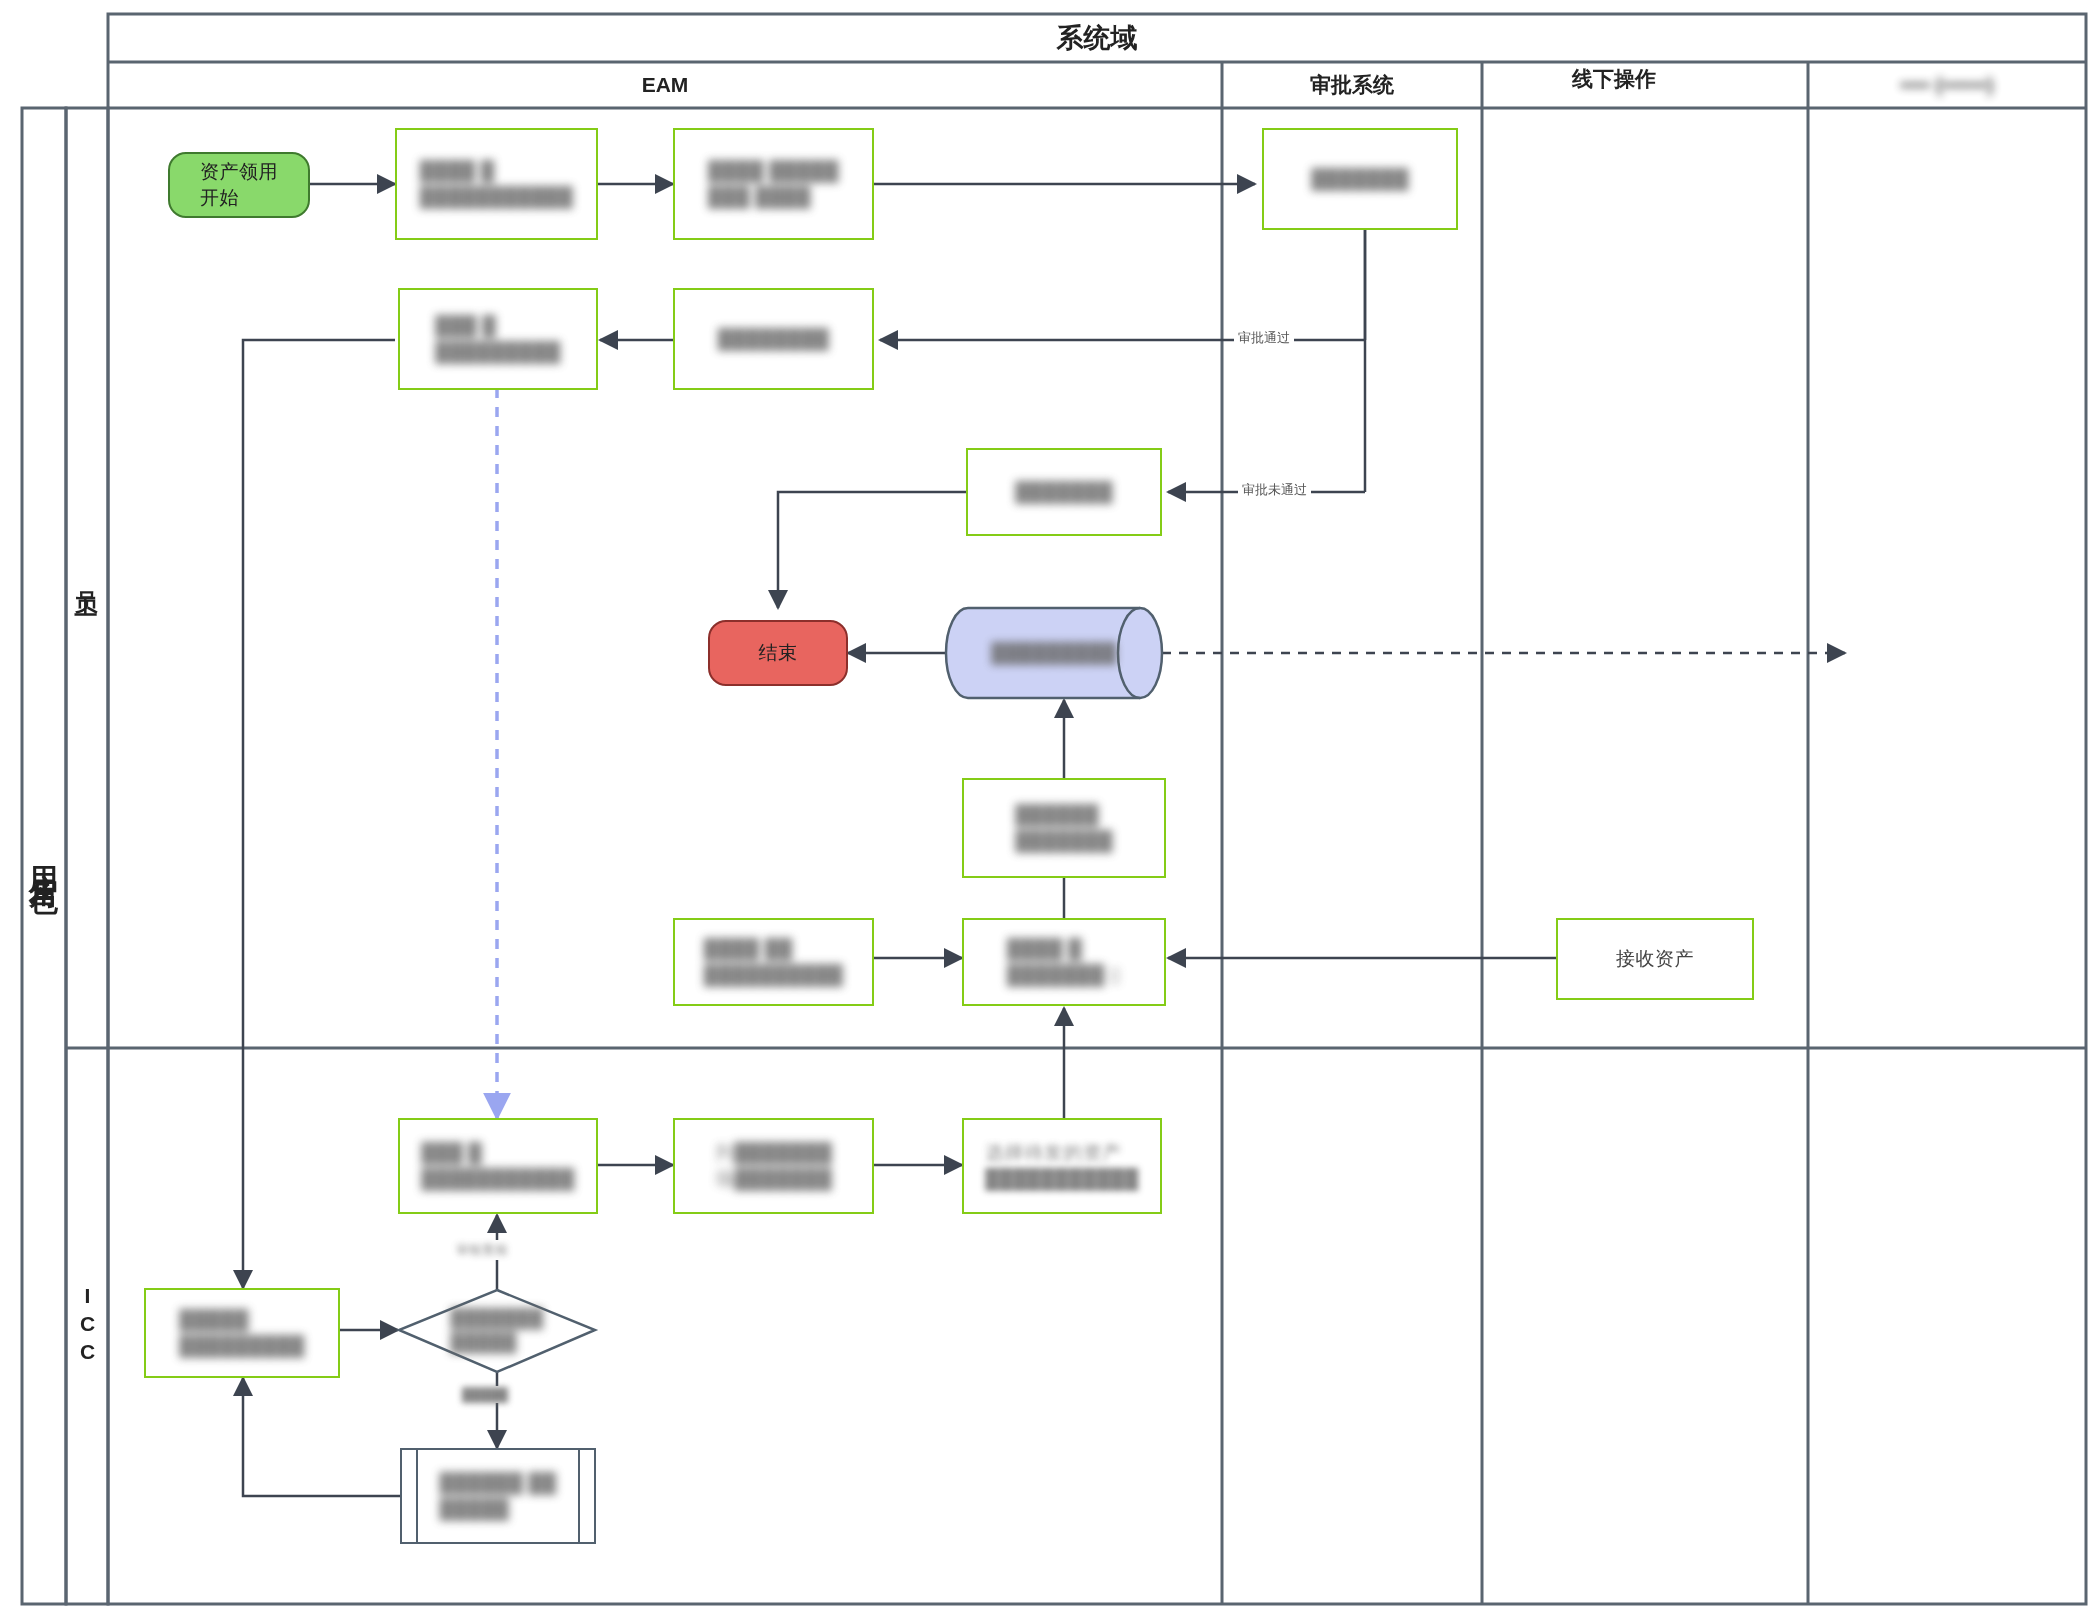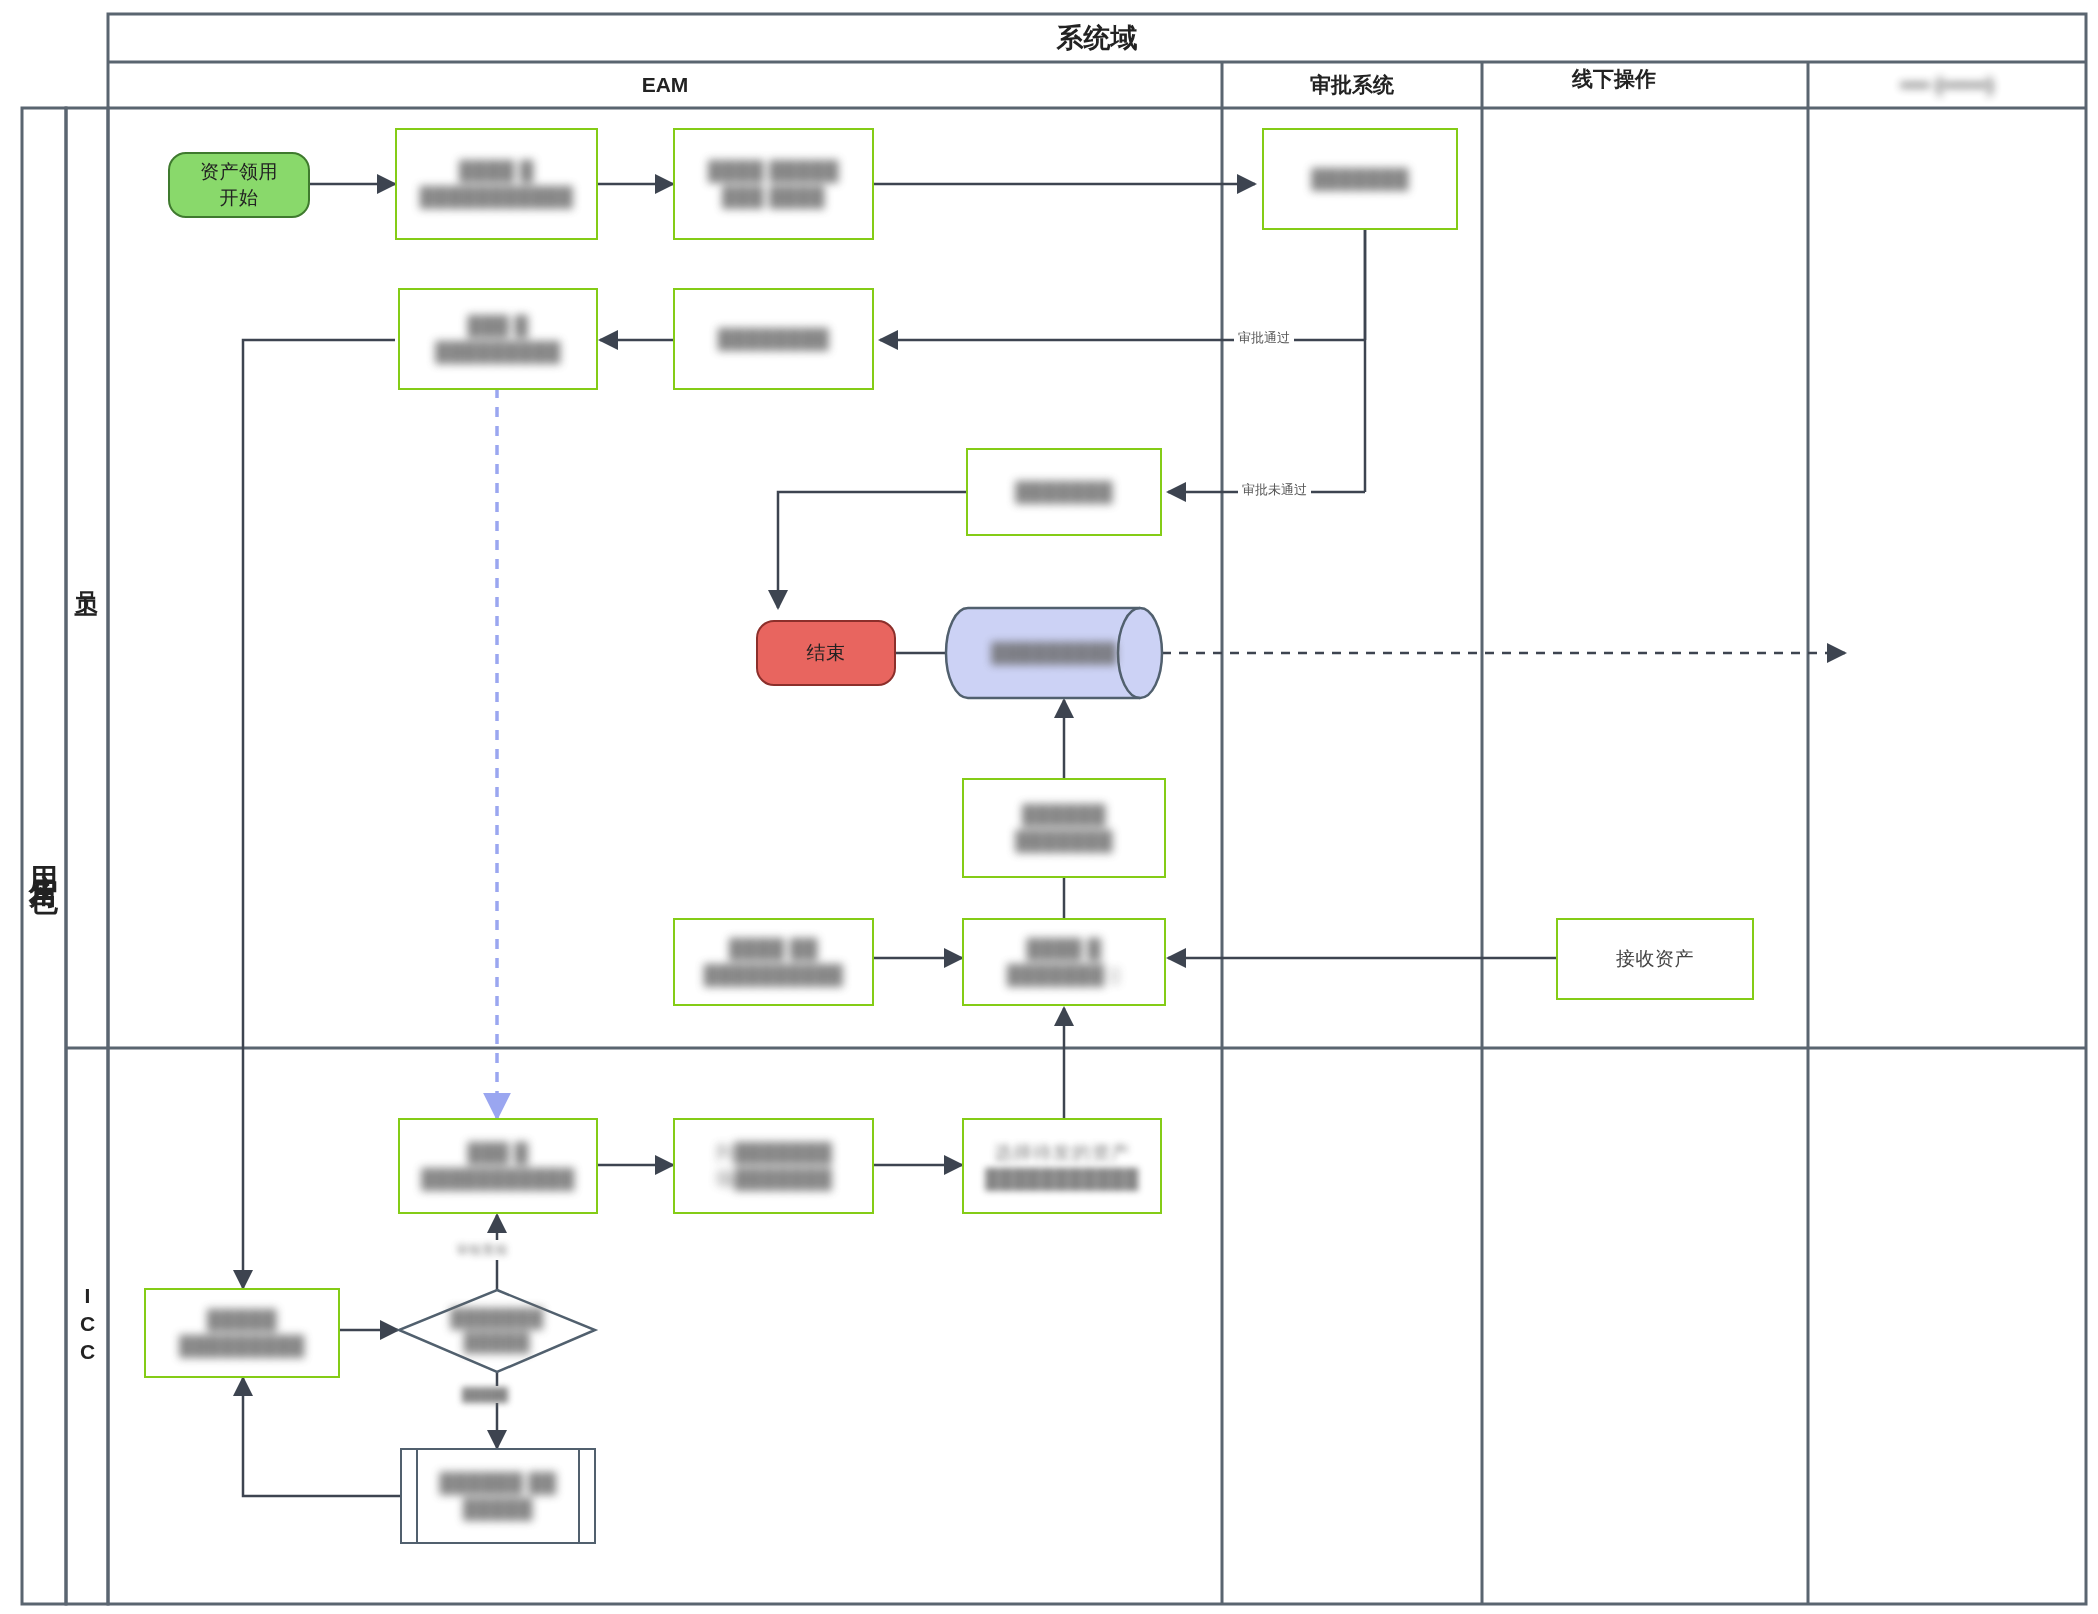--- a/index.html
+++ b/index.html
@@ -1,21 +1,21 @@
 <!DOCTYPE html>
 <html><head>
 <meta charset="utf-8">
 <style>
   html,body{margin:0;padding:0;background:#ffffff;}
   body{font-family:"Liberation Sans","DejaVu Sans",sans-serif;}
   #stage{position:relative;width:2098px;height:1614px;background:#ffffff;overflow:hidden;}
   svg#canvas{position:absolute;left:0;top:0;width:2098px;height:1614px;}
 
   .node{position:absolute;box-sizing:border-box;display:flex;align-items:center;justify-content:center;
-        text-align:center;color:#444;font-size:19px;line-height:1.35;letter-spacing:.5px;font-family:Liberation Serif, serif;}
+        text-align:left;color:#444;font-size:19px;line-height:1.35;letter-spacing:.5px;font-family:Liberation Serif, serif;}
   .proc{background:#ffffff;border:2px solid #84cc16;}
   .start{background:#89d96b;border:2px solid #3f7a2e;border-radius:18px;color:#222;font-size:19px;}
   .end{background:#e8655f;border:2px solid #8c2f2b;border-radius:18px;color:#222;font-size:19px;}
   .dashedbox{background:#ffffff;border:3px dashed #3c3c3c;color:#555;}
   .subproc{background:#ffffff;border:2px solid #51606e;}
   .subproc:before,.subproc:after{content:"";position:absolute;top:0;bottom:0;width:0;border-left:2px solid #51606e;}
   .subproc:before{left:14px;} .subproc:after{right:14px;}
 
   .lanehdr{position:absolute;display:flex;align-items:center;justify-content:center;
            font-weight:bold;color:#222;}
@@ -166,21 +166,21 @@
   </div>
 
   <div class="node proc" style="left:673px;top:288px;width:201px;height:102px;">
     <span class="blur" style="white-space:pre-line">████████</span>
   </div>
 
   <div class="node proc" style="left:966px;top:448px;width:196px;height:88px;">
     <span class="blur" style="white-space:pre-line">███████</span>
   </div>
 
-  <div class="node end" style="left:708px;top:620px;width:140px;height:66px;margin-left:48px;">
+  <div class="node end" style="left:708px;top:620px;width:140px;height:66px;">
     <span>结束</span>
   </div>
 
   <div class="node cyl" style="left:968px;top:608px;width:172px;height:90px;display:flex;align-items:center;justify-content:center;">
     <span class="blur" style="white-space:pre-line;font-size:19px;">█████████</span>
   </div>
 
 
   <div class="node proc" style="left:962px;top:778px;width:204px;height:100px;">
     <span class="blur" style="white-space:pre-line">██████

